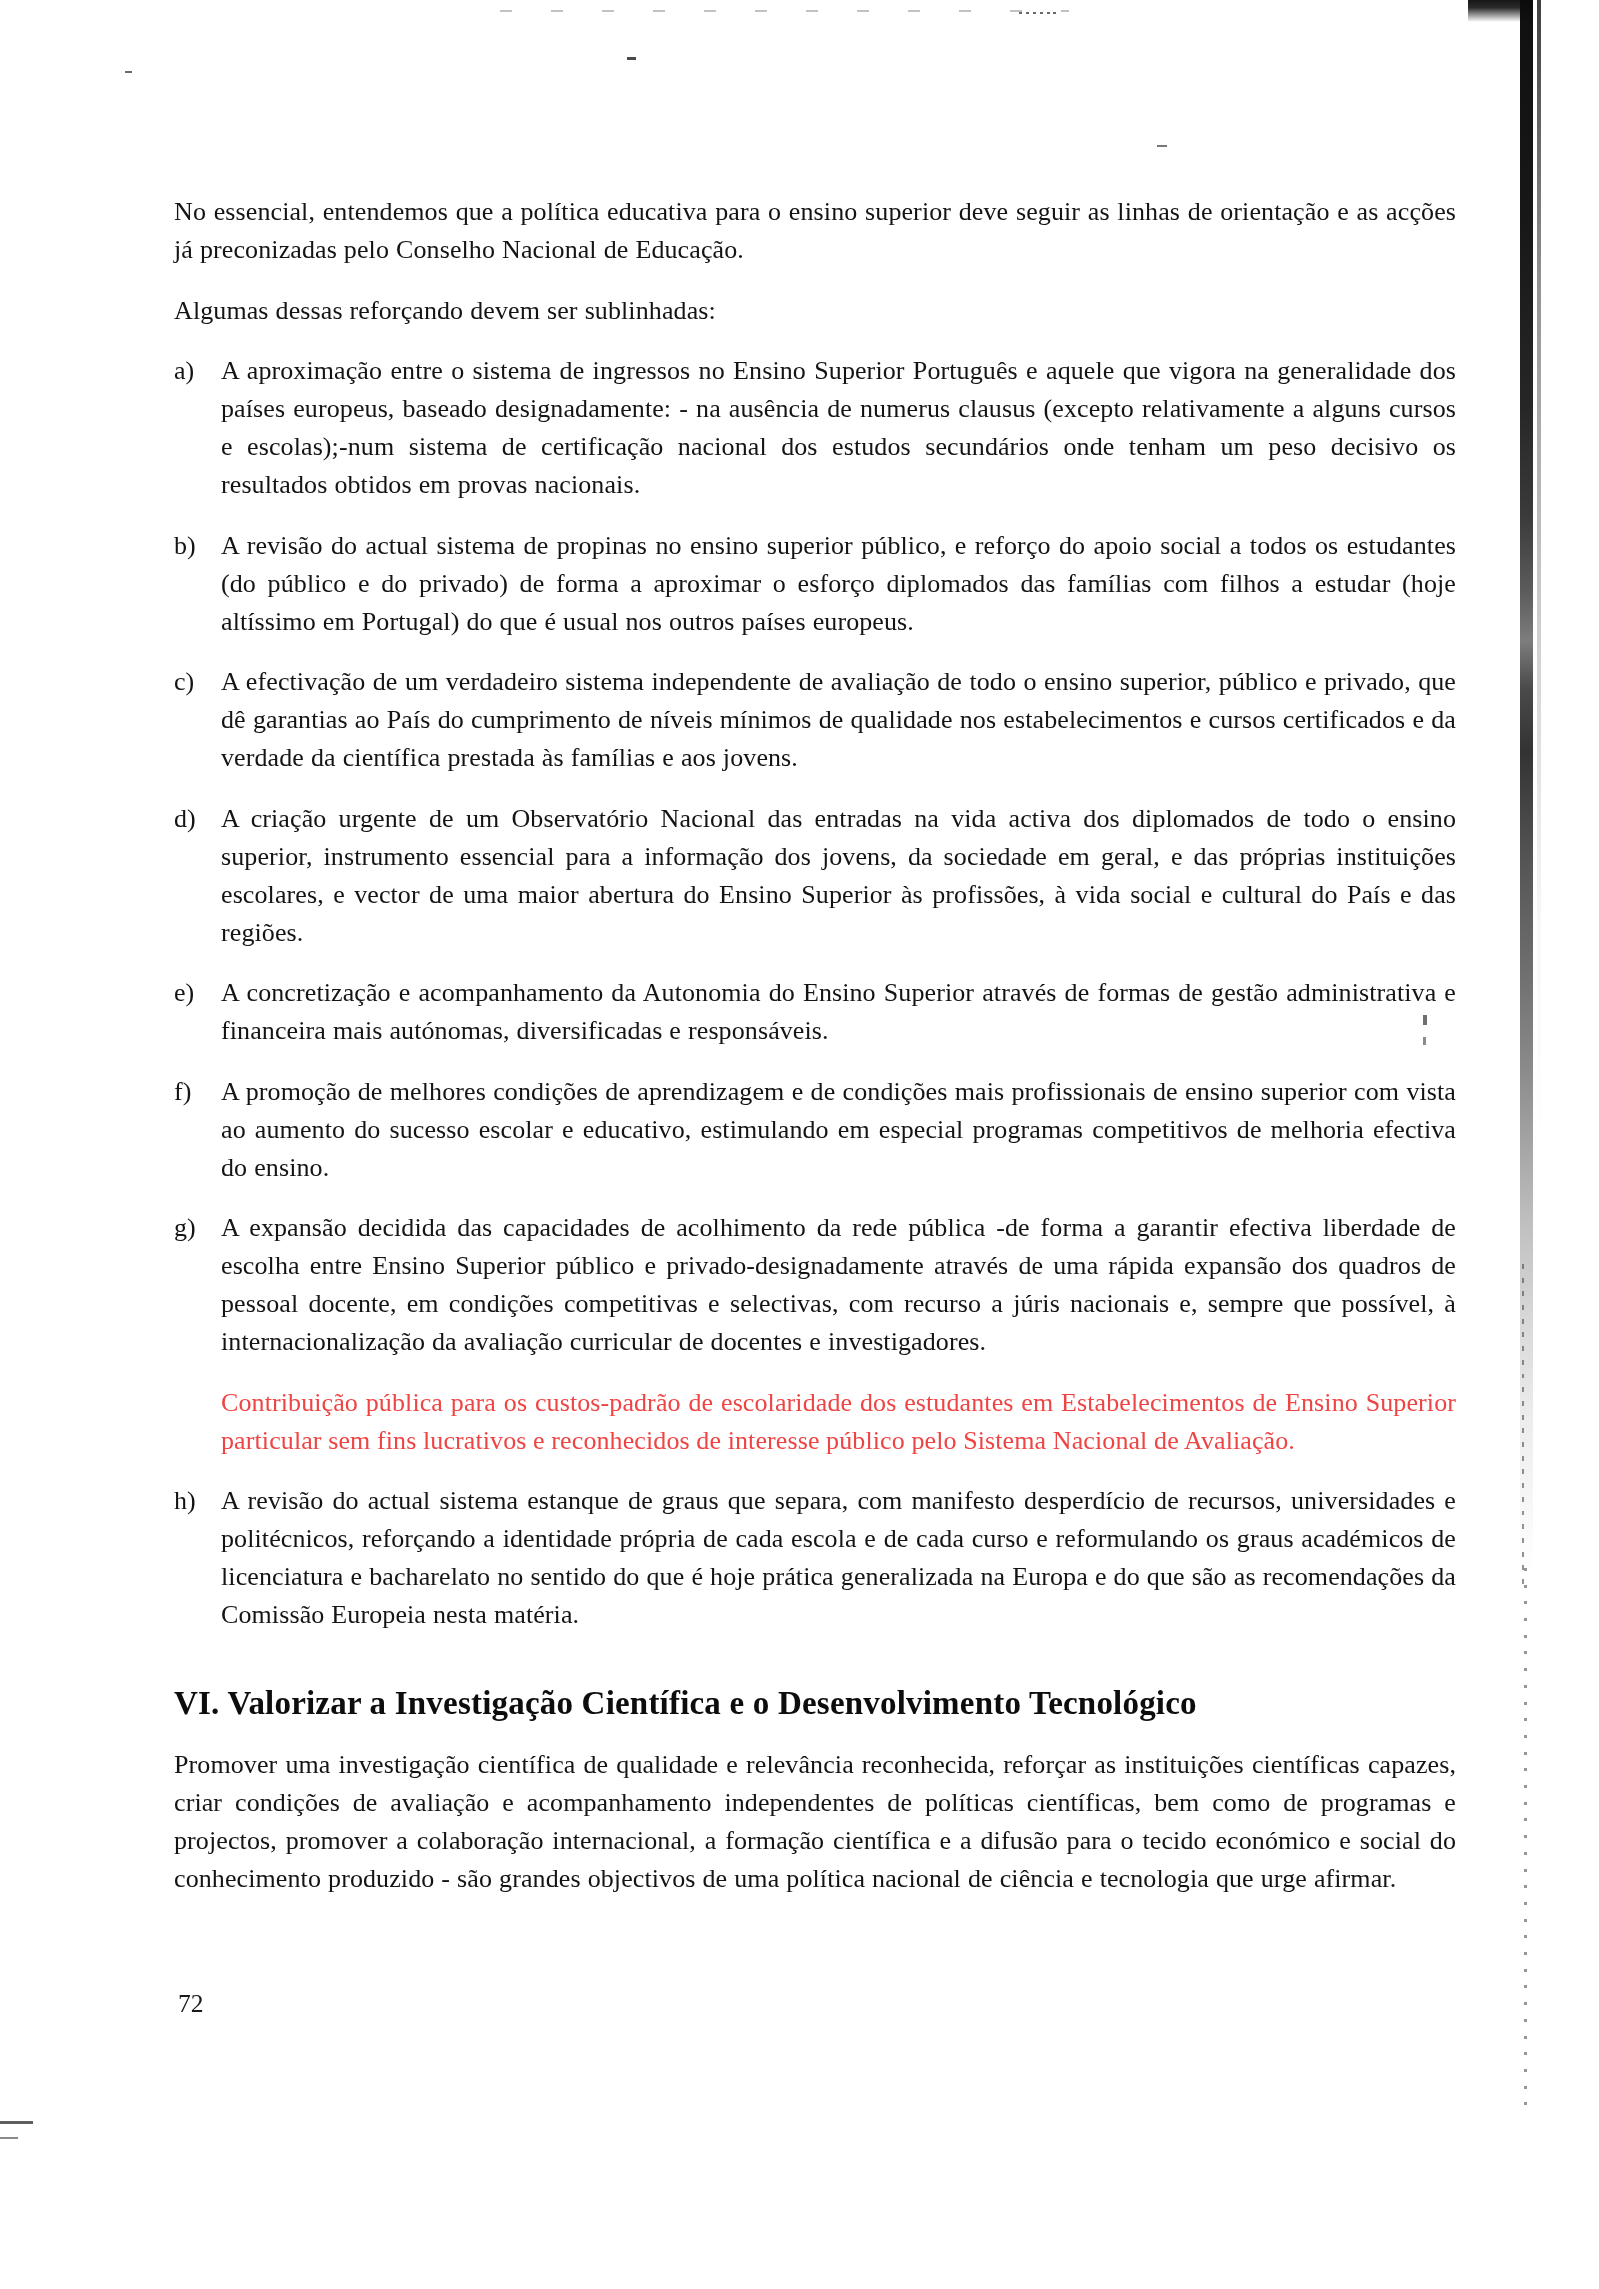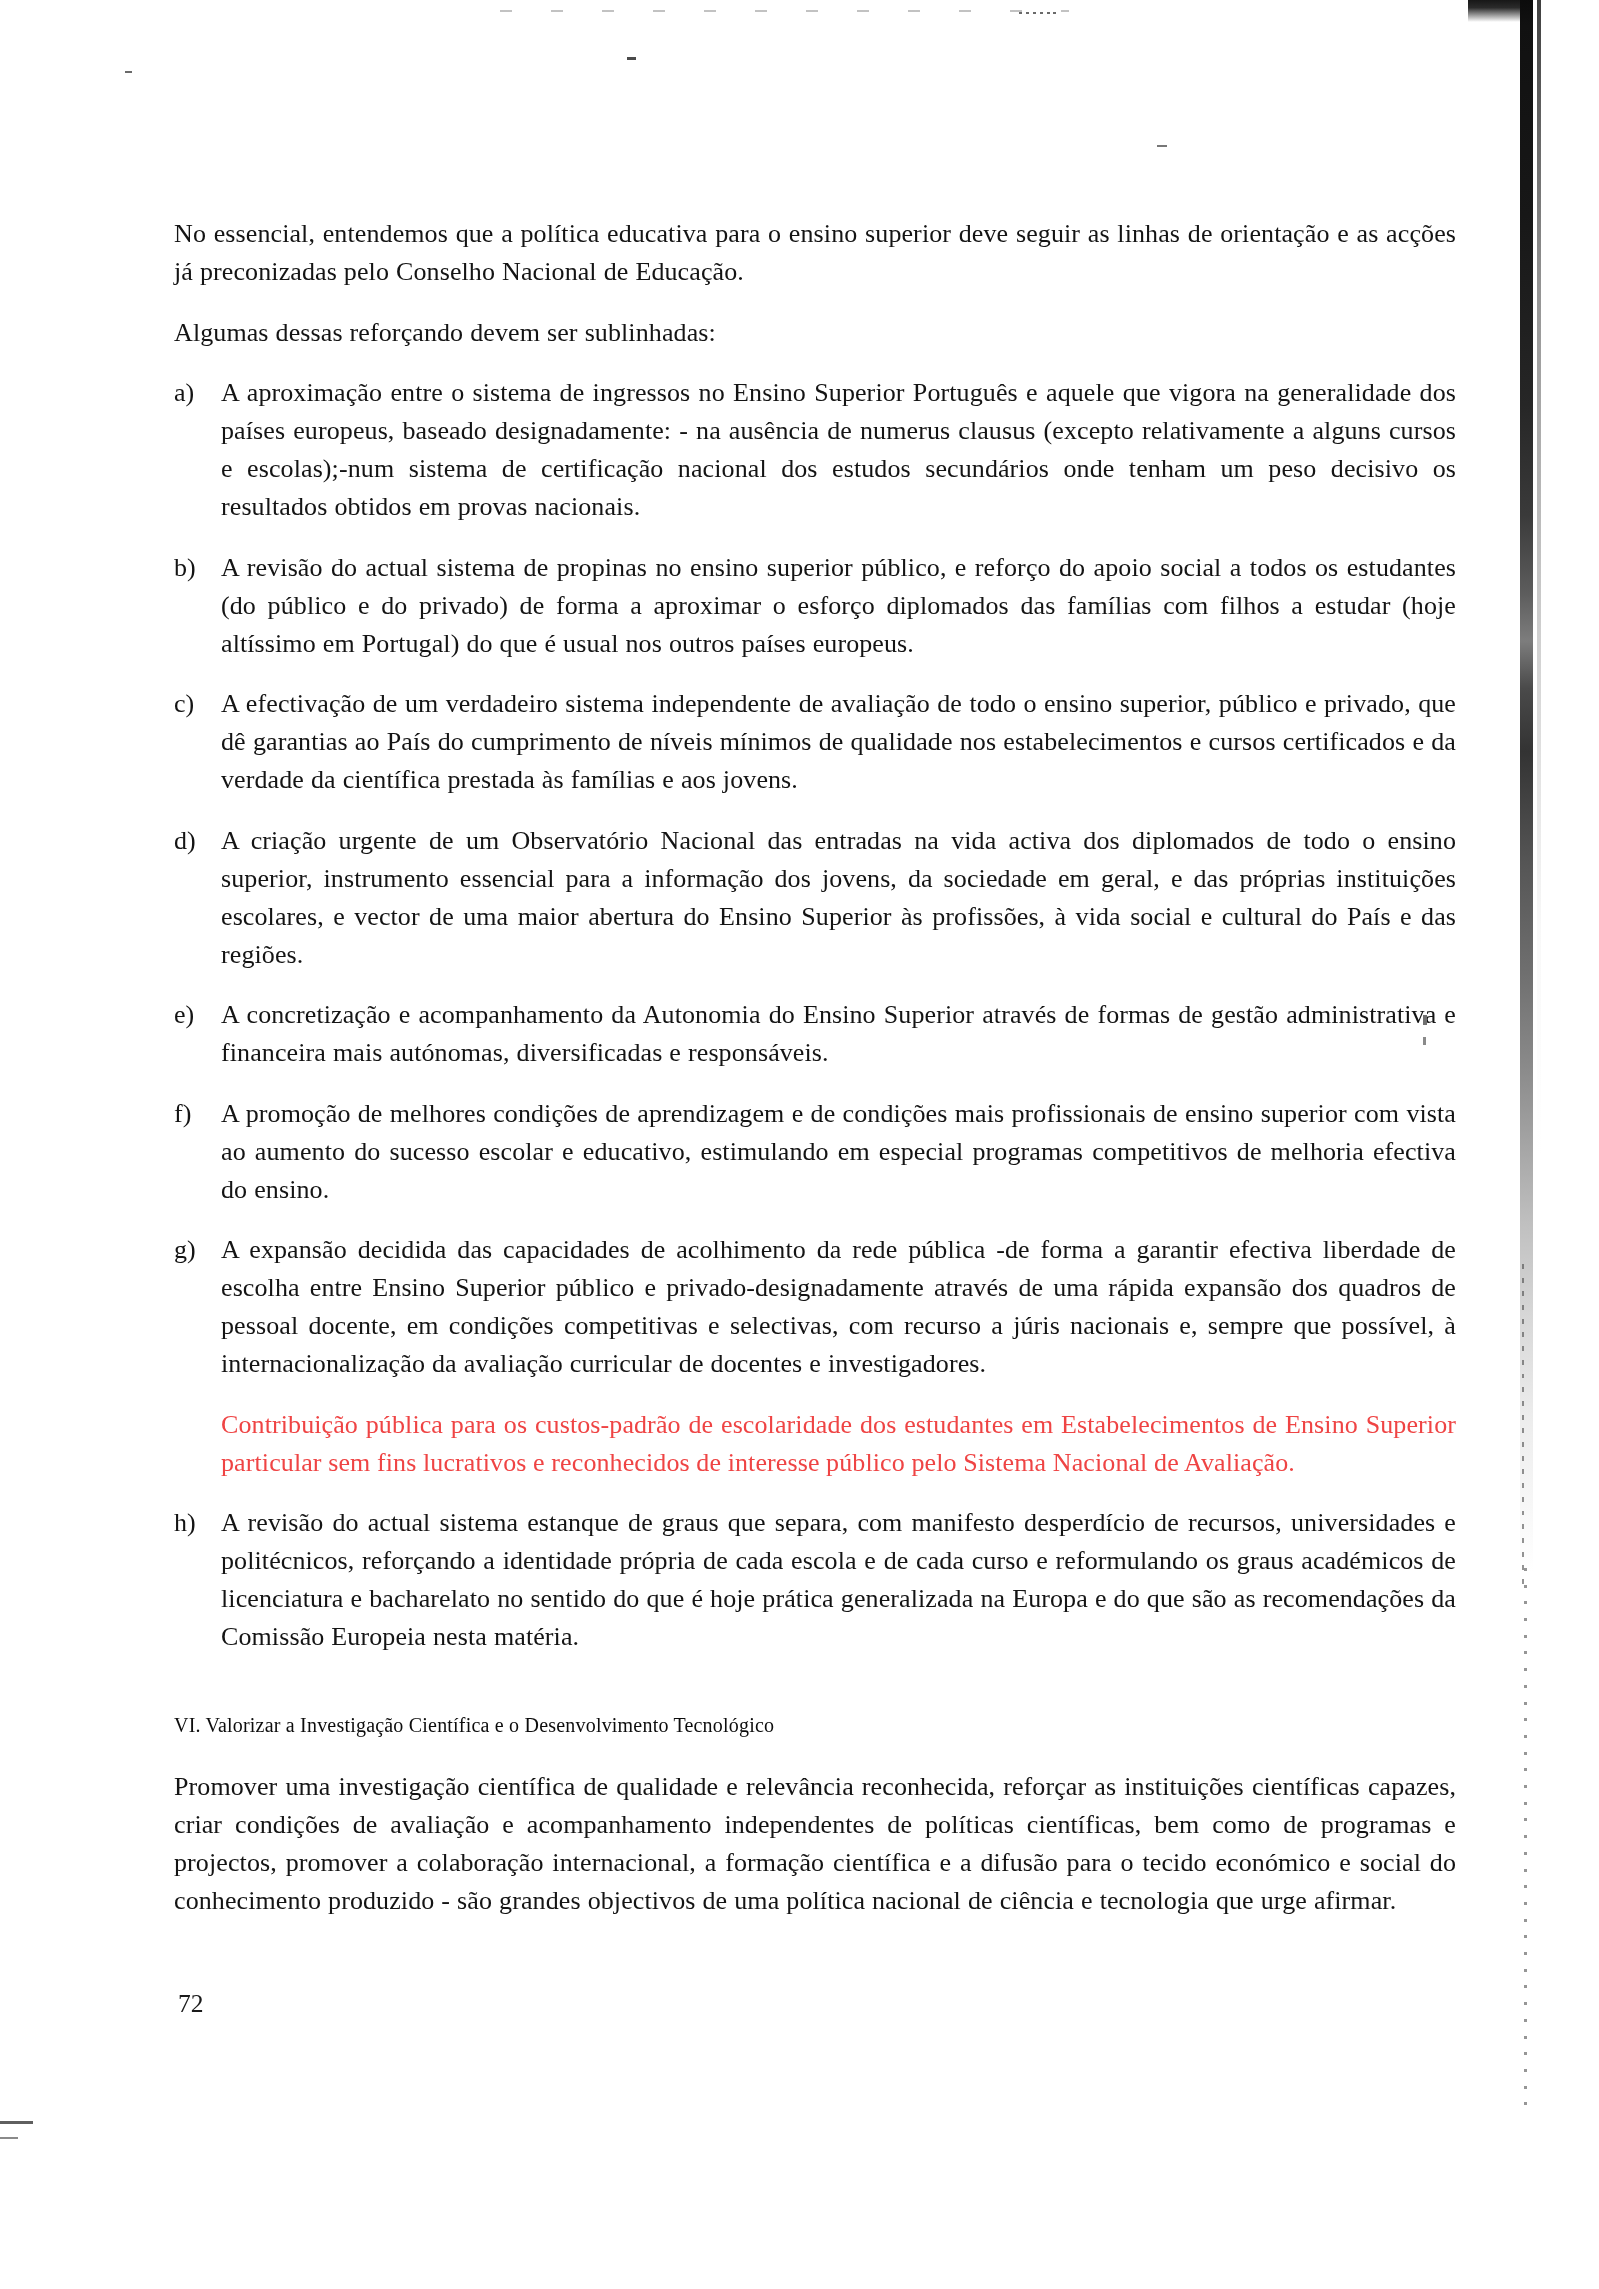--- a/index.html
+++ b/index.html
@@ -124,21 +124,21 @@
     height: 2px;
     background: repeating-linear-gradient(to right,
         rgba(120,120,120,0.0) 0 39px,
         rgba(120,120,120,0.45) 39px 51px);
   }
 
   
   #content {
     position: absolute;
     left: 174px;
-    top: 215px;
+    top: 193px;
     width: 1282px;
     z-index: 2;
   }
 
   p.para {
     margin: 0 0 22.5px 0;
     font-size: 26px;
     line-height: 38px;
     text-align: justify;
     color: #141414;
@@ -176,23 +176,23 @@
     margin: 0 0 22.5px 47px;
     font-size: 26px;
     line-height: 38px;
     text-align: justify;
     color: #ef4444;
     letter-spacing: 0.1px;
   }
 
   h2.section-heading {
     margin: 51px 0 23.5px 0;
-    font-size: 20px;
+    font-size: 33px;
     line-height: 37px;
-    font-weight: normal;
+    font-weight: bold;
     color: #0d0d0d;
     letter-spacing: 0.2px;
   }
 
   .page-number {
     position: absolute;
     left: 178px;
     top: 1988px;
     font-size: 25.5px;
     line-height: 31px;

